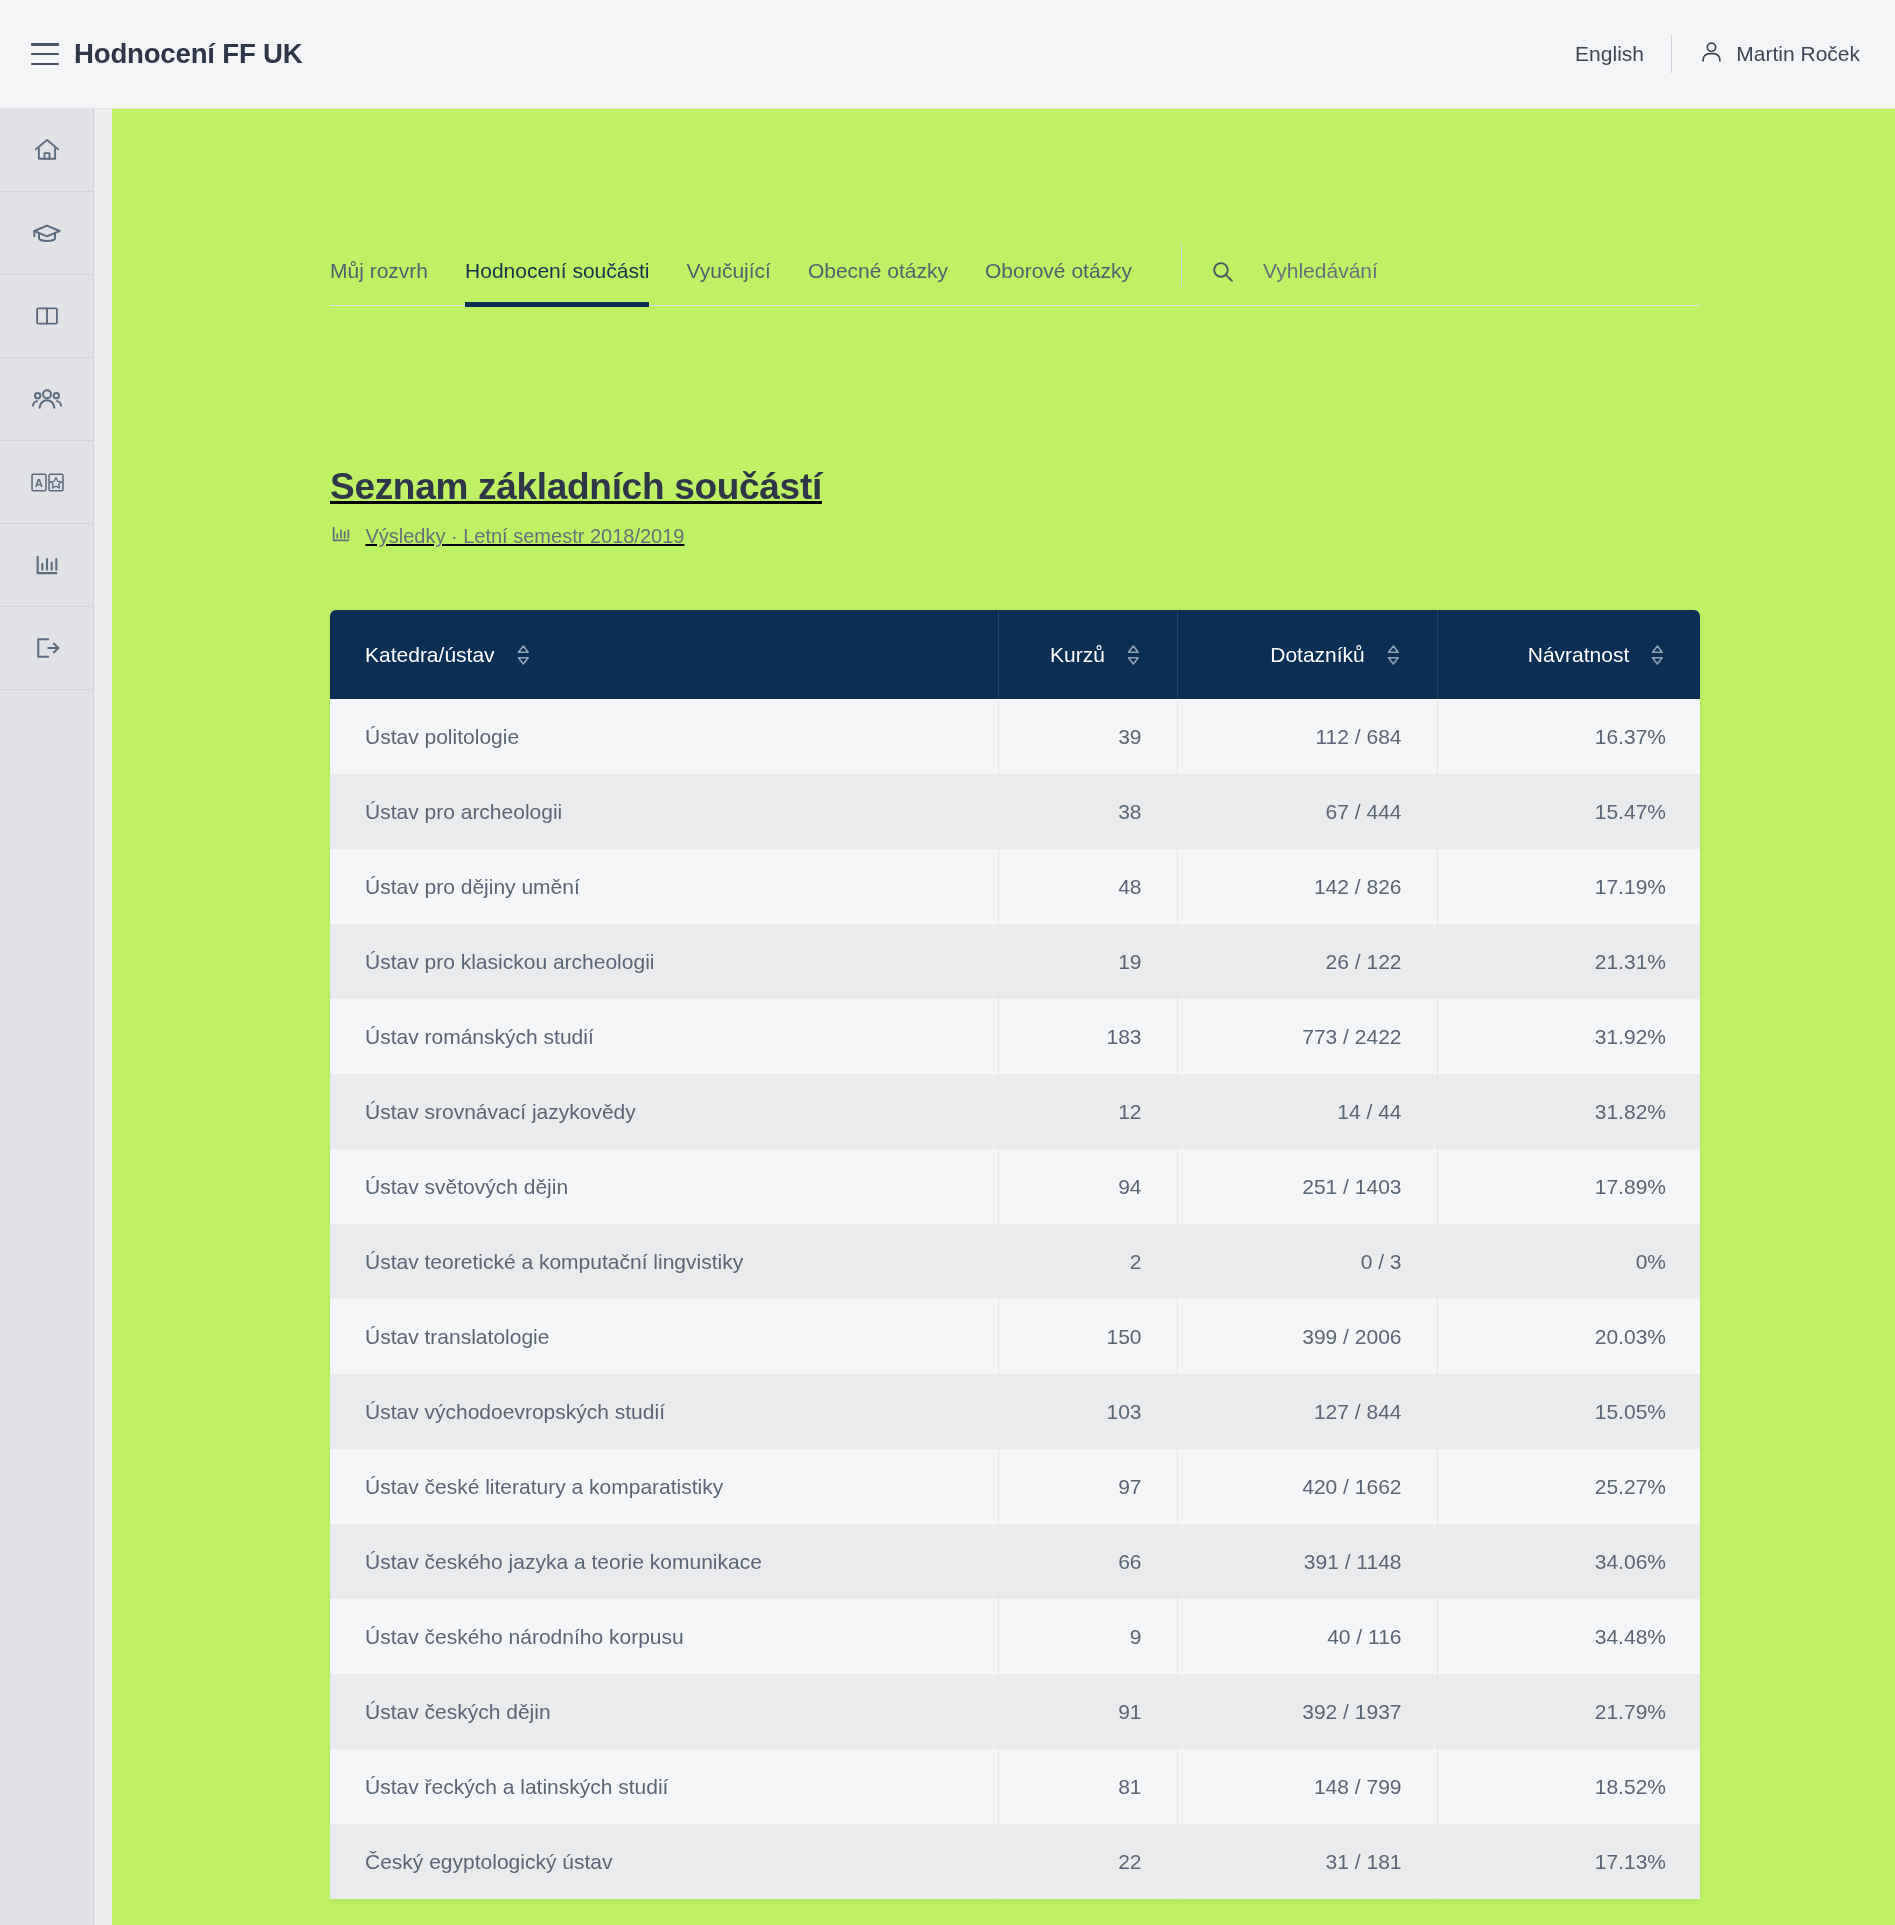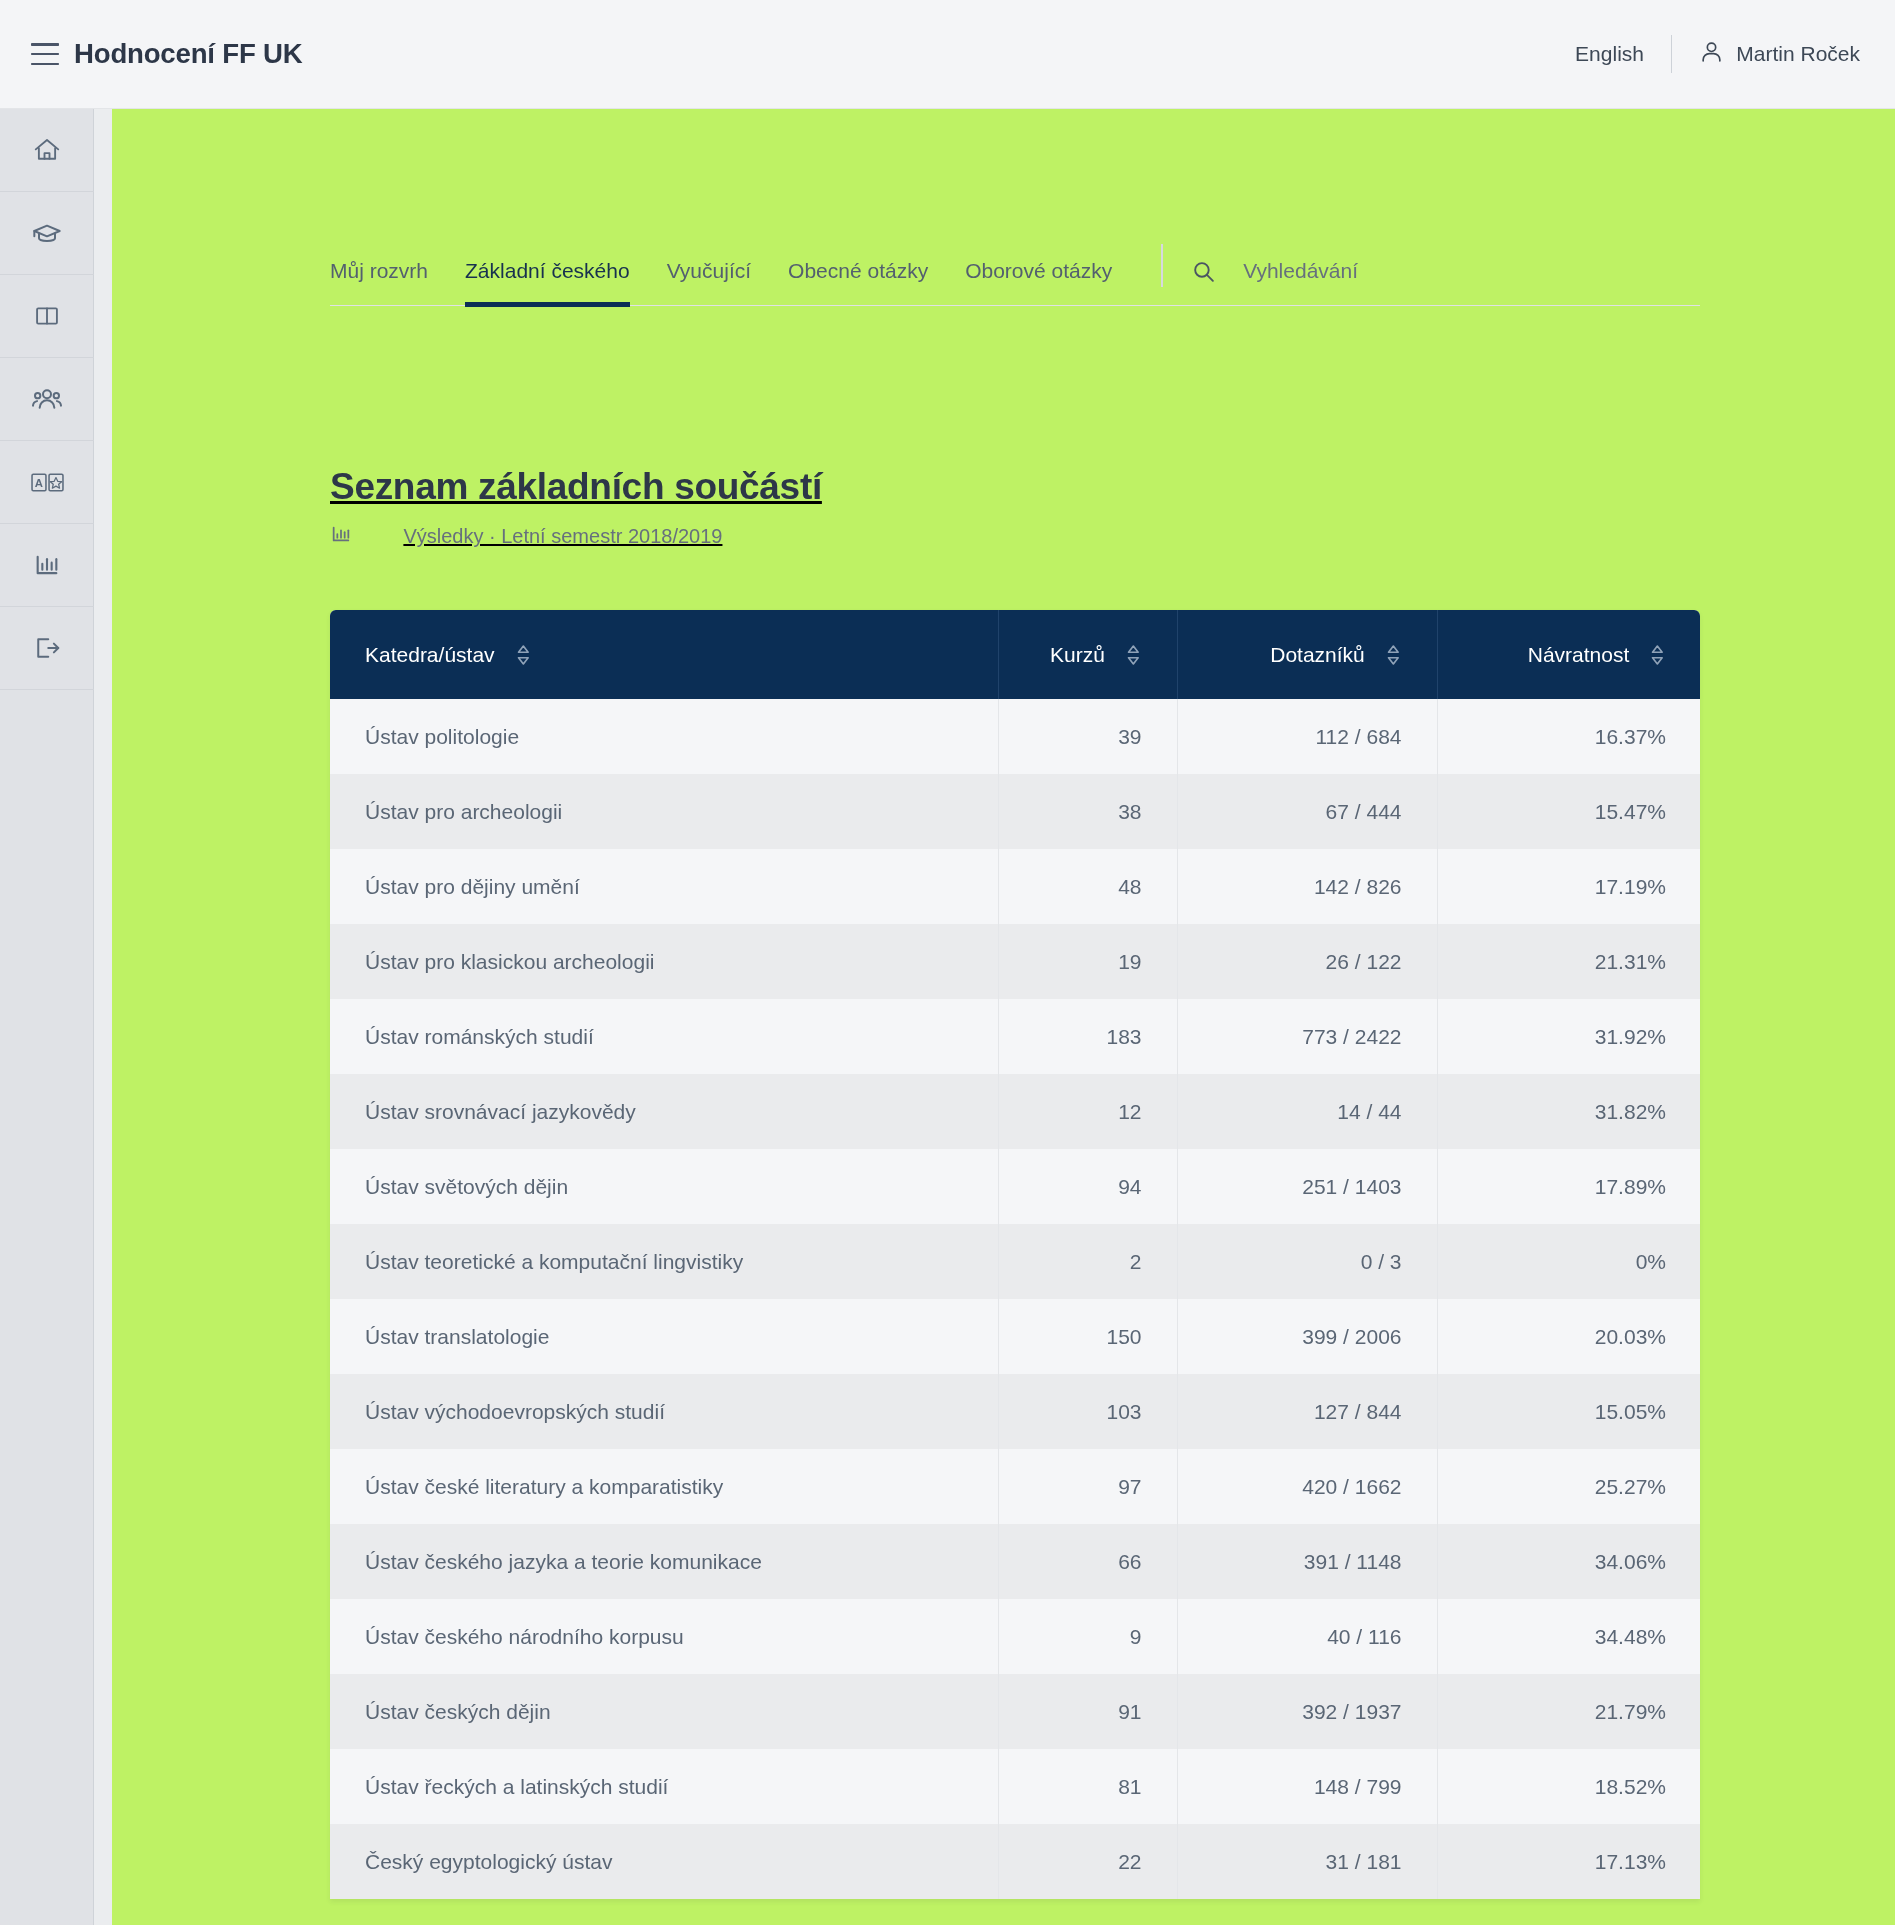--- a/index.html
+++ b/index.html
@@ -155,21 +155,20 @@
     color: #2d3748;
     letter-spacing: -0.3px;
     line-height: 1;
   }
   .page-sub {
     margin-top: 18.4px;
     display: flex;
     align-items: center;
     font-size: 20px;
     color: #66707d;
-    gap: 38px;
   }
   .page-sub svg { margin-right: 13.4px; }
 
   .head-actions {
     position: absolute;
     top: 363px; right: 0;
     display: flex;
     align-items: center;
   }
   .btn-export {
@@ -351,21 +350,21 @@
       </svg>
     </span>
   </div>
 
 </div>
 
 <div class="main">
 
   <div class="tabs">
     <div class="tab">Můj rozvrh</div>
-    <div class="tab active">Základní českého</div>
+    <div class="tab active">Hodnocení součásti</div>
     <div class="tab">Vyučující</div>
     <div class="tab">Obecné otázky</div>
     <div class="tab">Oborové otázky</div>
     <div class="tab-div"></div>
     <div class="search-wrap">
       <span>
         <svg width="25" height="25" viewBox="0 0 24 24" fill="none" stroke="#4a5563" stroke-width="1.8" stroke-linecap="round" stroke-linejoin="round">
           <circle cx="10.5" cy="10.5" r="6.5"></circle>
           <path d="M15.3 15.3 21 21"></path>
         </svg>

